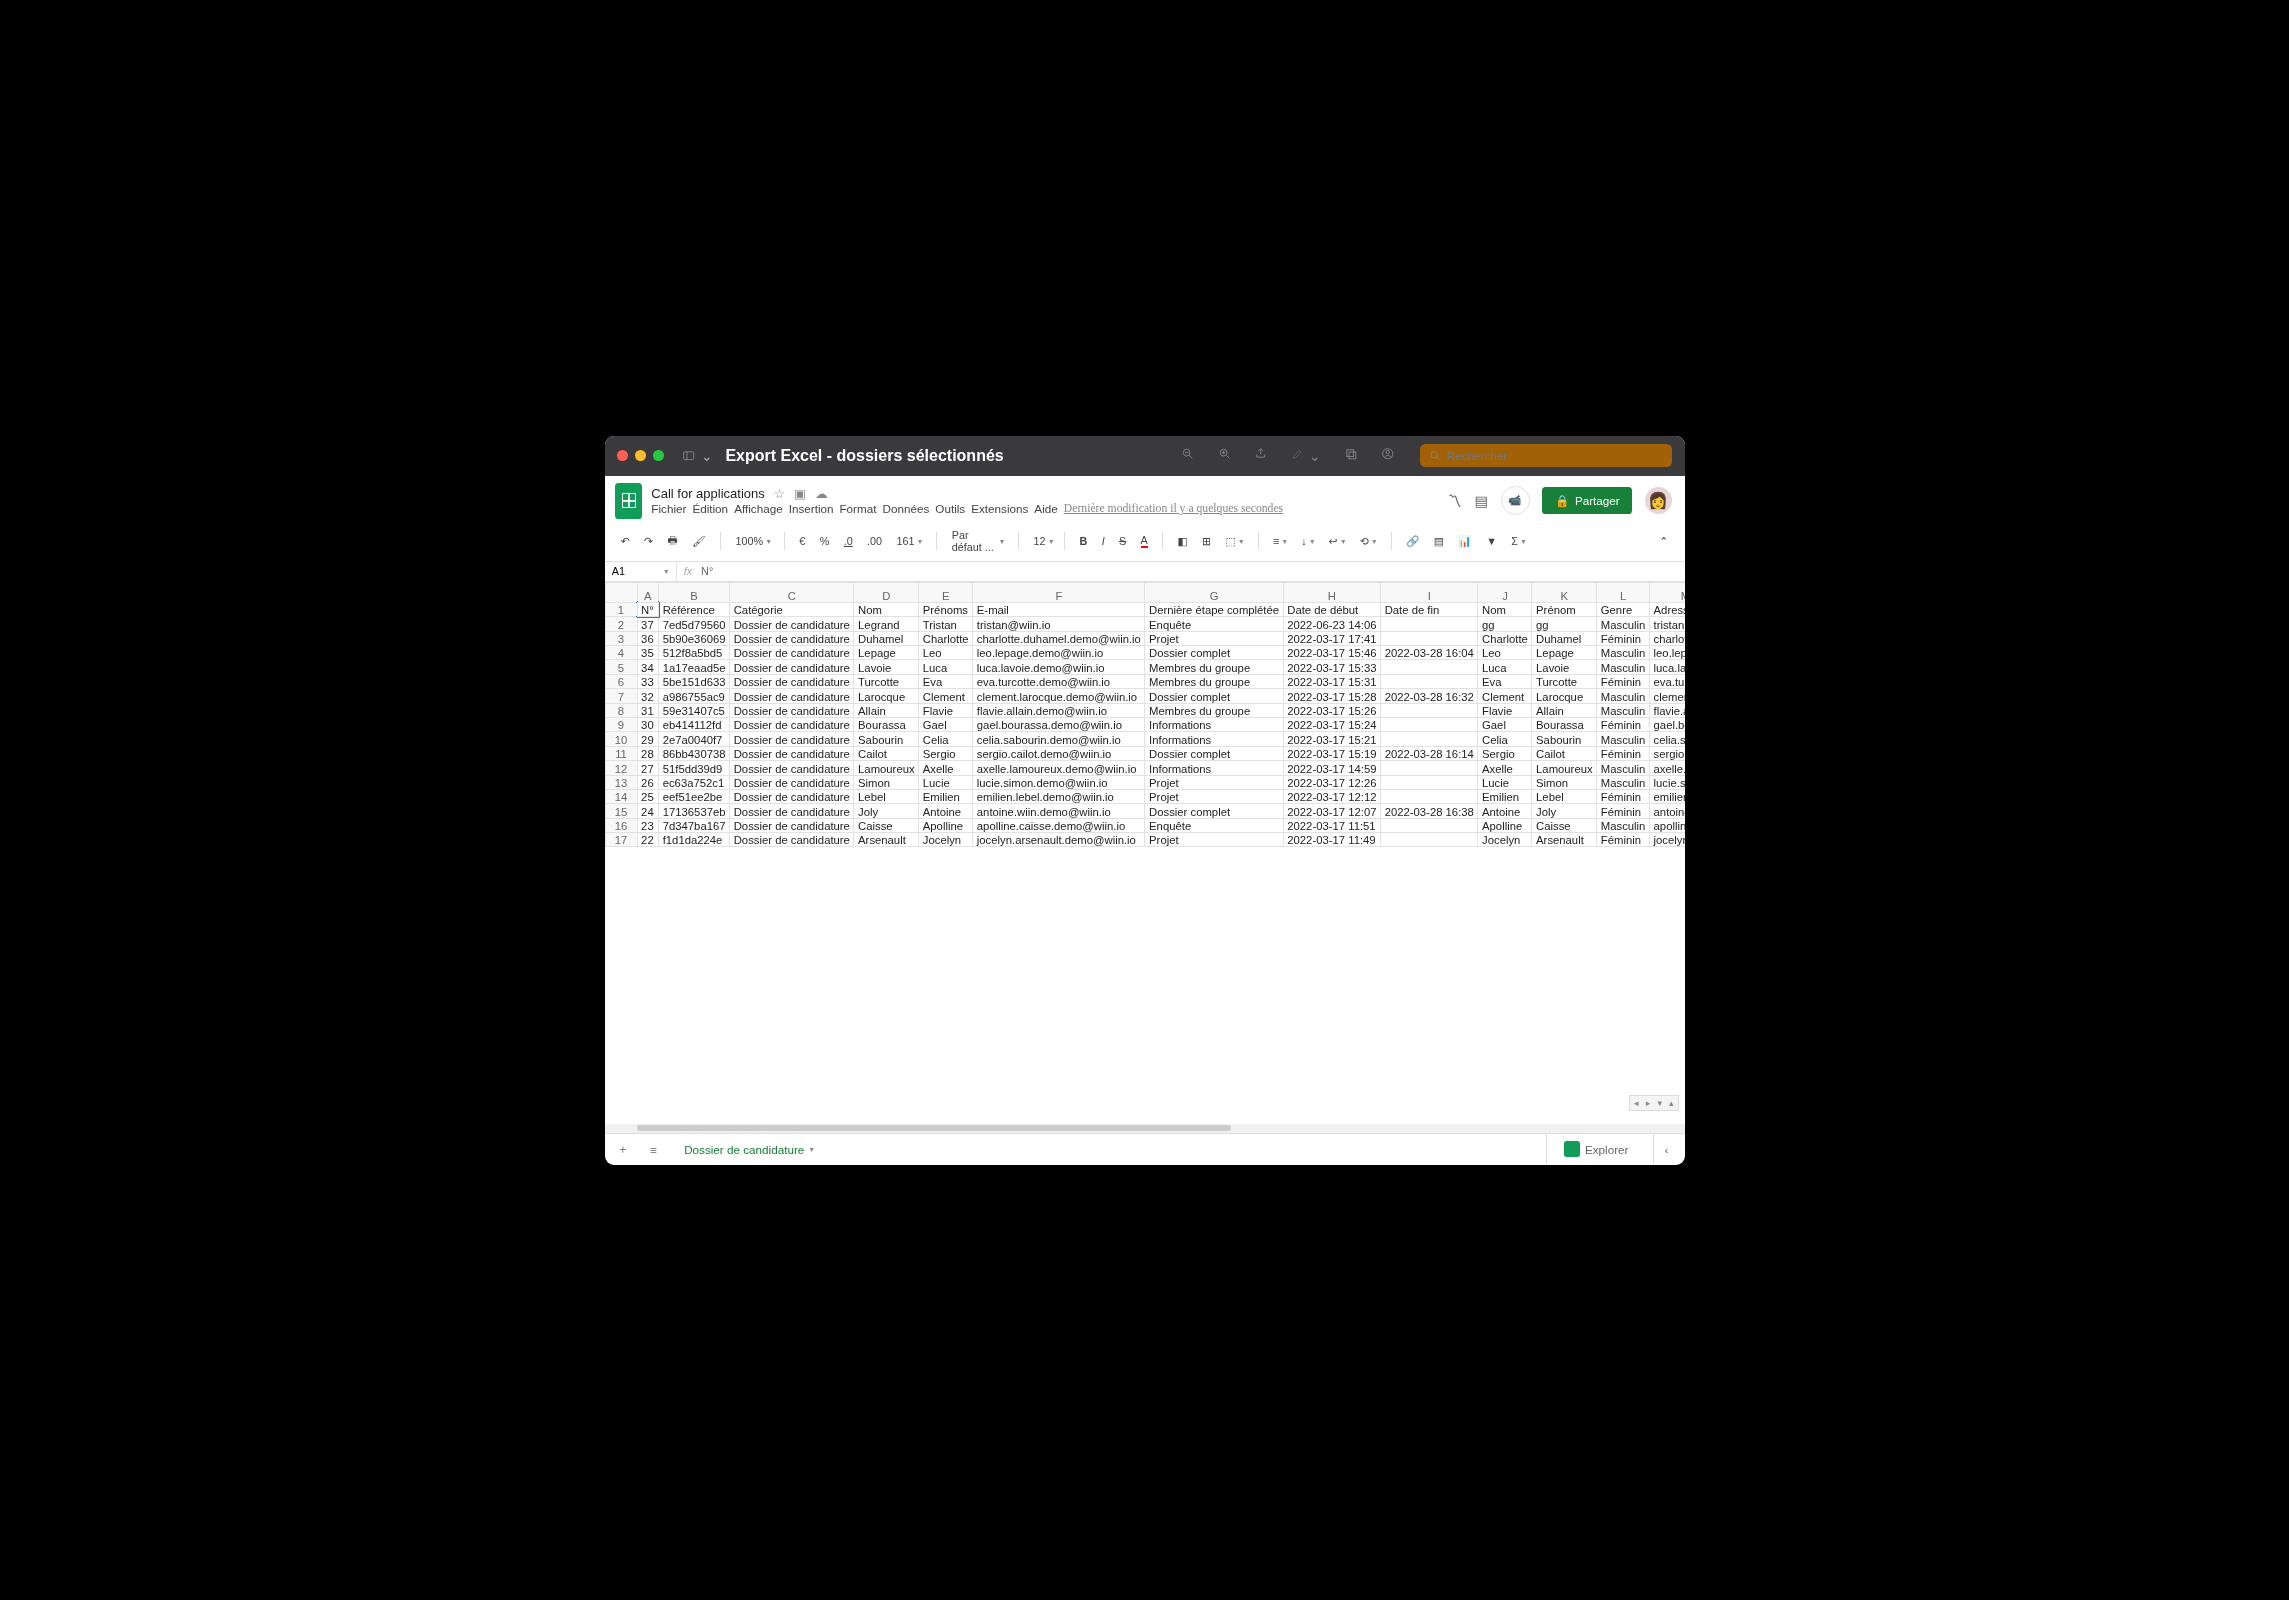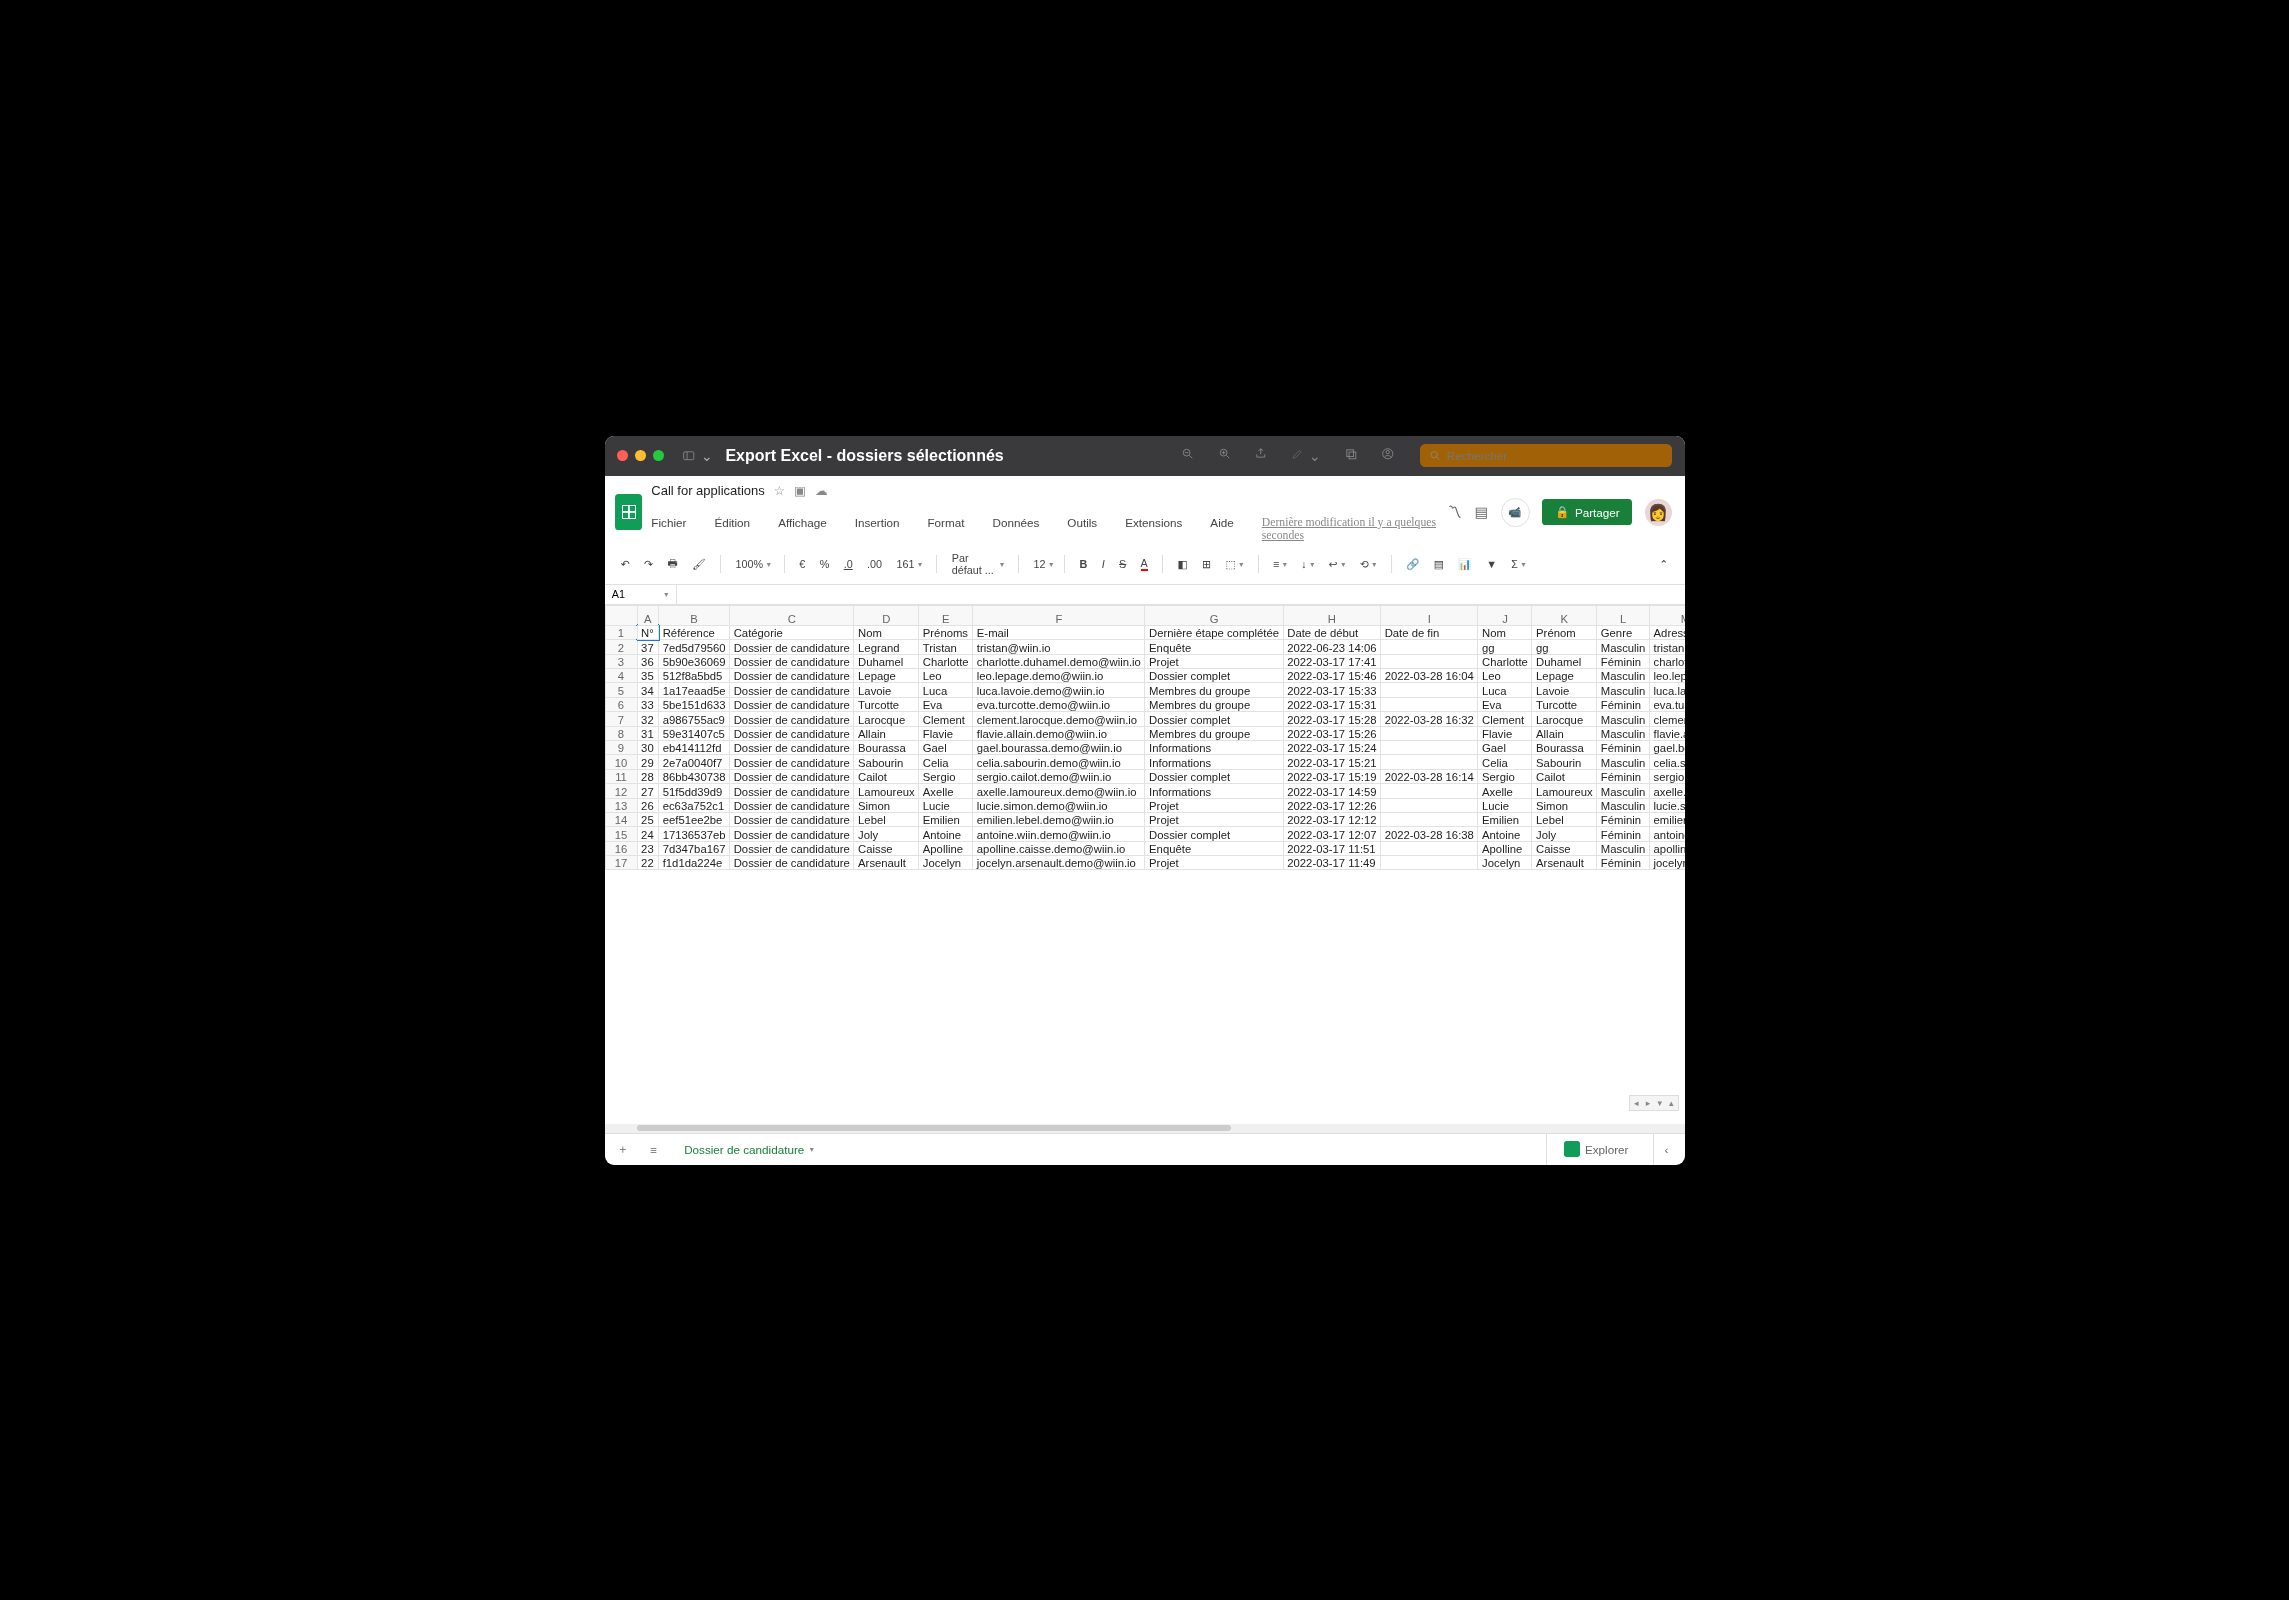--- a/index.html
+++ b/index.html
@@ -19,21 +19,21 @@
 .search-box { background: #a16207; border-radius: 5.4px; padding: 4.5px 9px; width: 252px; display: flex; align-items: center; gap: 5.4px; margin-left: 18px; }
 .search-box input { background: none; border: none; color: #ccc; outline: none; width: 100%; font-size: 11.7px; }
 
 .docs-header { display: flex; padding: 7.2px 12.6px 3.6px 10.8px; gap: 9px; align-items: center; }
 .sheets-logo { width: 27px; height: 36px; background: #0f9d58; border-radius: 3.6px; position: relative; display:flex; align-items:center; justify-content:center;}
 .sheets-logo::after { content:""; width:12.6px; height:12.6px; border:1.8px solid #fff; background:linear-gradient(#fff,#fff) center/100% 1.8px no-repeat, linear-gradient(#fff,#fff) center/1.8px 100% no-repeat; }
 .doc-meta { flex: 1; }
 .doc-title-row { display: flex; align-items: center; gap: 9px; }
 .doc-title { font-size: 13px; color: #222; }
 .doc-icons { color: #888; font-size: 12.6px; display:flex; gap:9px;}
-.menubar { display: flex; gap: 28px; font-size: 11.7px; color: #444; margin-top: 18px; }
+.menubar { display: flex; gap: 6px; font-size: 11.7px; color: #444; margin-top: 1px; }
 .menubar span { cursor: pointer; }
 .mod-text { color: #888; text-decoration: underline; font-family: Liberation Serif, serif; }
 .header-right { display: flex; align-items: center; gap: 12.6px; }
 .share-btn { background: #188038; color: #fff; padding: 6.3px 12.6px; border-radius: 3.6px; font-size: 11.7px; display:flex; align-items:center; gap:5.4px;}
 .avatar { width: 27px; height: 27px; border-radius: 50%; background: #e8d5d5; overflow:hidden; display:flex; align-items:center; justify-content:center; font-size:16px;}
 .meet-badge { width:29px; height:29px; border-radius:50%; border:1.8px solid #e0e0e0; display:flex; align-items:center; justify-content:center; background:#fff;}
 
 .toolbar { display: flex; align-items: center; padding: 3.6px 10.8px; gap: 3.6px; border-bottom: 0.9px solid #e0e0e0; font-size: 10.8px; color: #444; }
 .toolbar .grp { display: flex; align-items: center; gap: 3.6px; }
 .toolbar .sep { width: 0.9px; height: 18px; background: #ddd; margin: 0 5.4px; }
@@ -230,20 +230,24 @@
     </div>
     <div class="tb-spacer"></div>
     <span class="btn">⌃</span>
   </div>
 
   <div class="namebox-row">
     <div class="namebox">
         <span>A1</span>
         <span style="font-size:8px;color:#888">▾</span>
       </div>
+    <div class="fxbar">
+        <span class="fx-ic">fx</span>
+        <span>N°</span>
+      </div>
   </div>
 
   <div class="grid-wrap">
     <table class="sheet">
       <thead>
         <tr id="col-hdr-row">
           <th class="rowhdr"></th>
         <th class="col-A">A</th>
             <th class="col-B">B</th>
             <th class="col-C">C</th>

